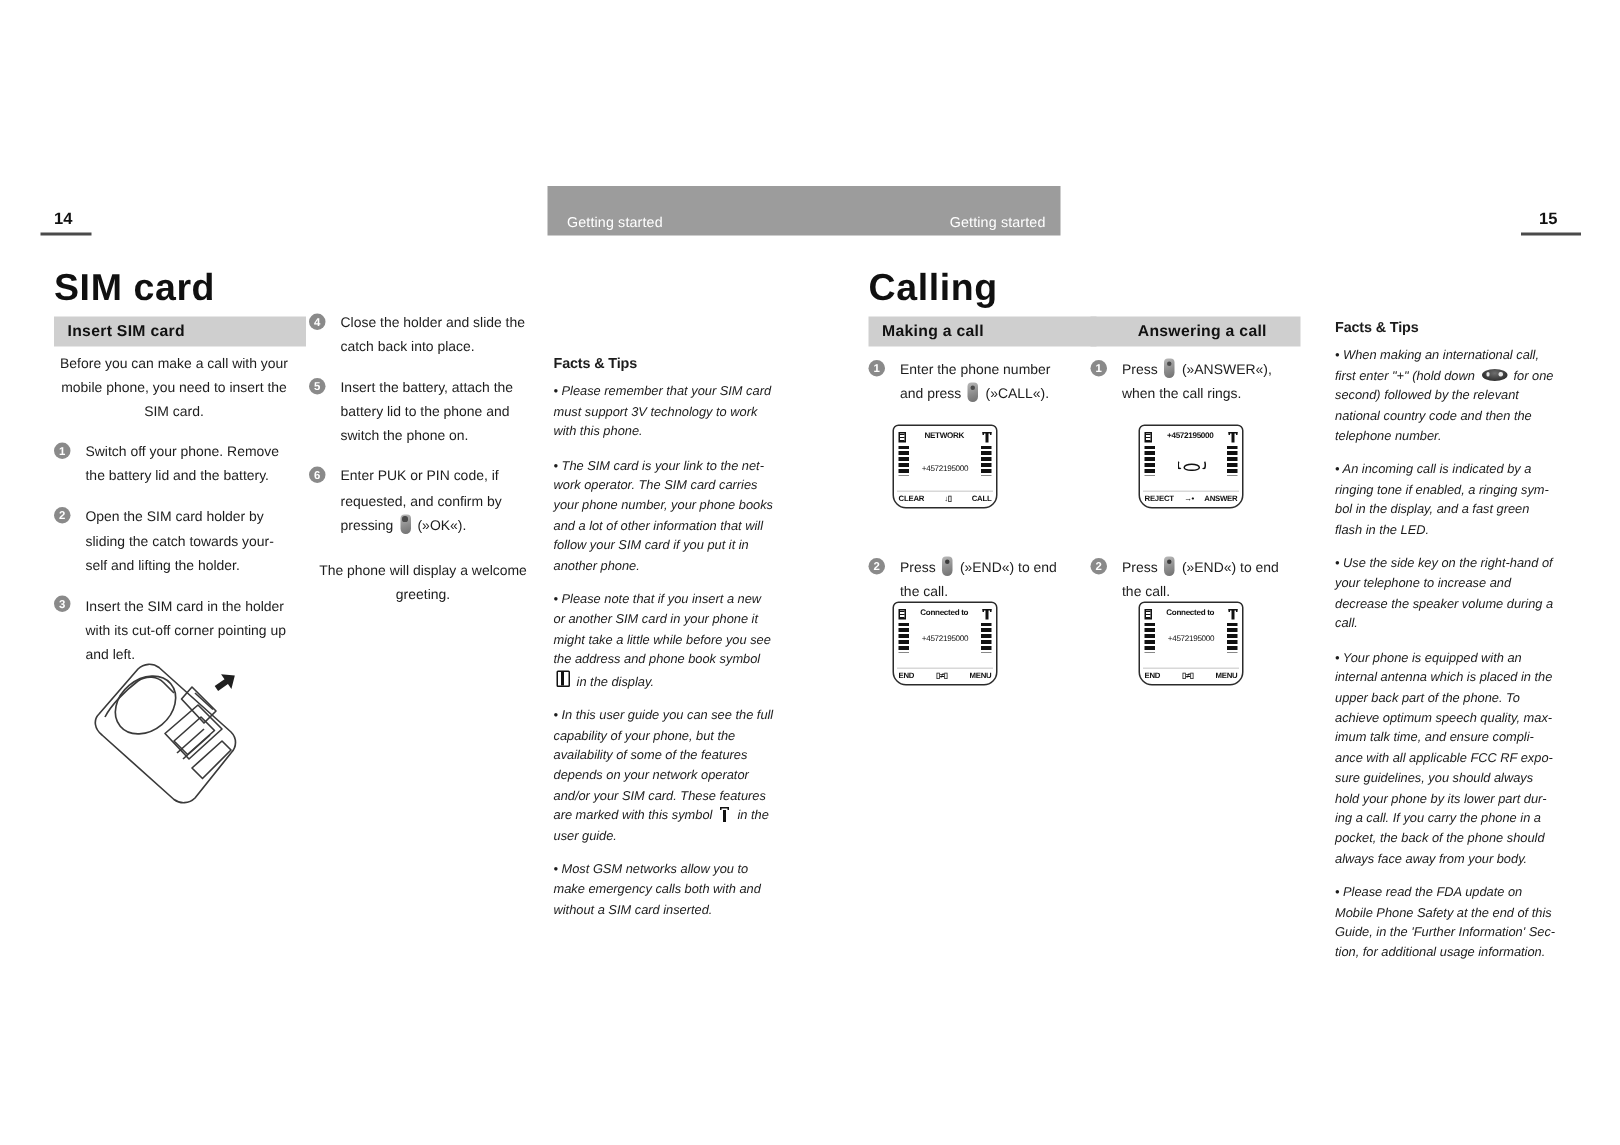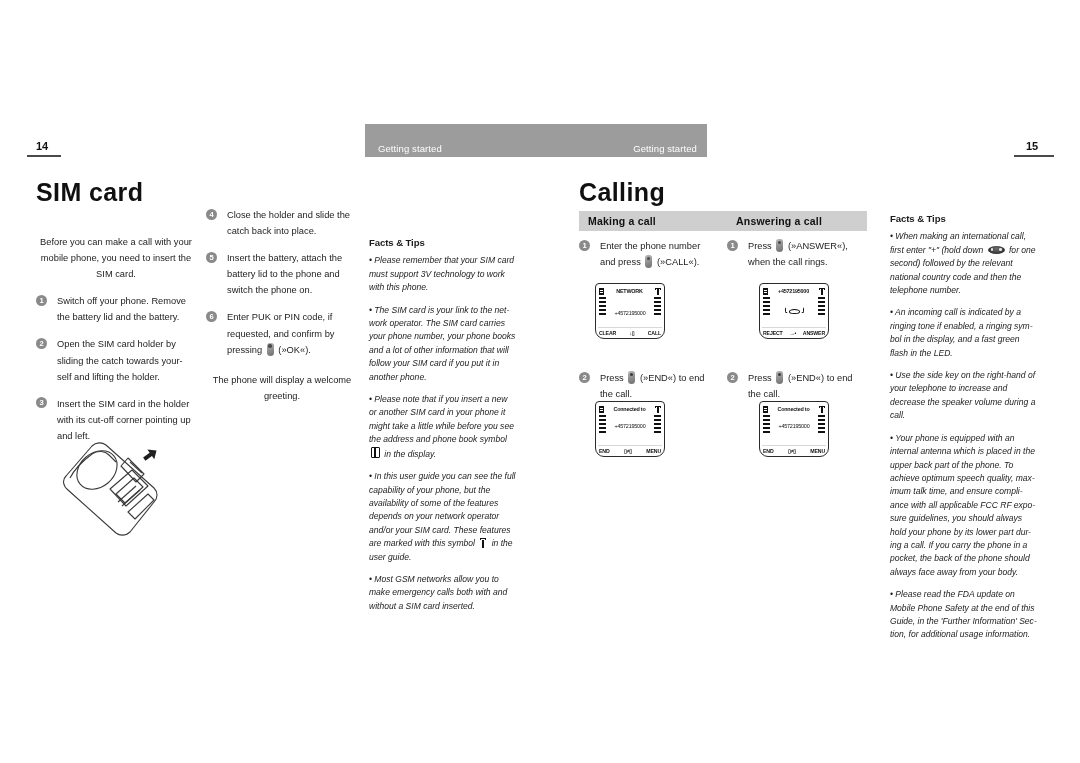--- a/index.html
+++ b/index.html
@@ -79,21 +79,21 @@
     line-height: 20px;
     font-size: 10.5px;
     font-weight: bold;
     color: #111;
     padding-left: 9px;
     box-sizing: border-box;
     letter-spacing: 0.2px;
   }
   #sec-insert   { left: 36px;  top: 211px; width: 168px; }
   #sec-making   { left: 579px; top: 211px; width: 152px; }
-  #sec-answer   { left: 727px; top: 211px; width: 140px; }
+  #sec-answer   { left: 727px; top: 211px; width: 140px; text-align: center; }
 
   
   .col {
     position: absolute;
     font-size: 9.3px;
     line-height: 16.1px;
     color: #1c1c1c;
   }
   .col p { margin: 0 0 11px 0; text-align: center; }
 
@@ -380,20 +380,21 @@
     <div class="hb-label hb-left">Getting started</div>
     <div class="hb-label hb-right">Getting started</div>
   </div>
 
   <div class="folio" id="folio-left">14</div>
   <div class="folio-rule" id="folio-left-rule"></div>
   <div class="folio" id="folio-right">15</div>
   <div class="folio-rule" id="folio-right-rule"></div>
 
   <div class="chapter-title" id="title-sim">SIM card</div>
+  <div class="sec-head" id="sec-insert">Insert SIM card</div>
 
   <div class="col" id="col-sim-a">
     <p class="plain">Before you can make a call with your mobile phone, you need to insert the SIM card.</p>
 
     <div class="step">
       <span class="num">1</span>
       <span>Switch off your phone. Remove the battery lid and the battery.</span>
     </div>
     <div class="step">
       <span class="num">2</span>

